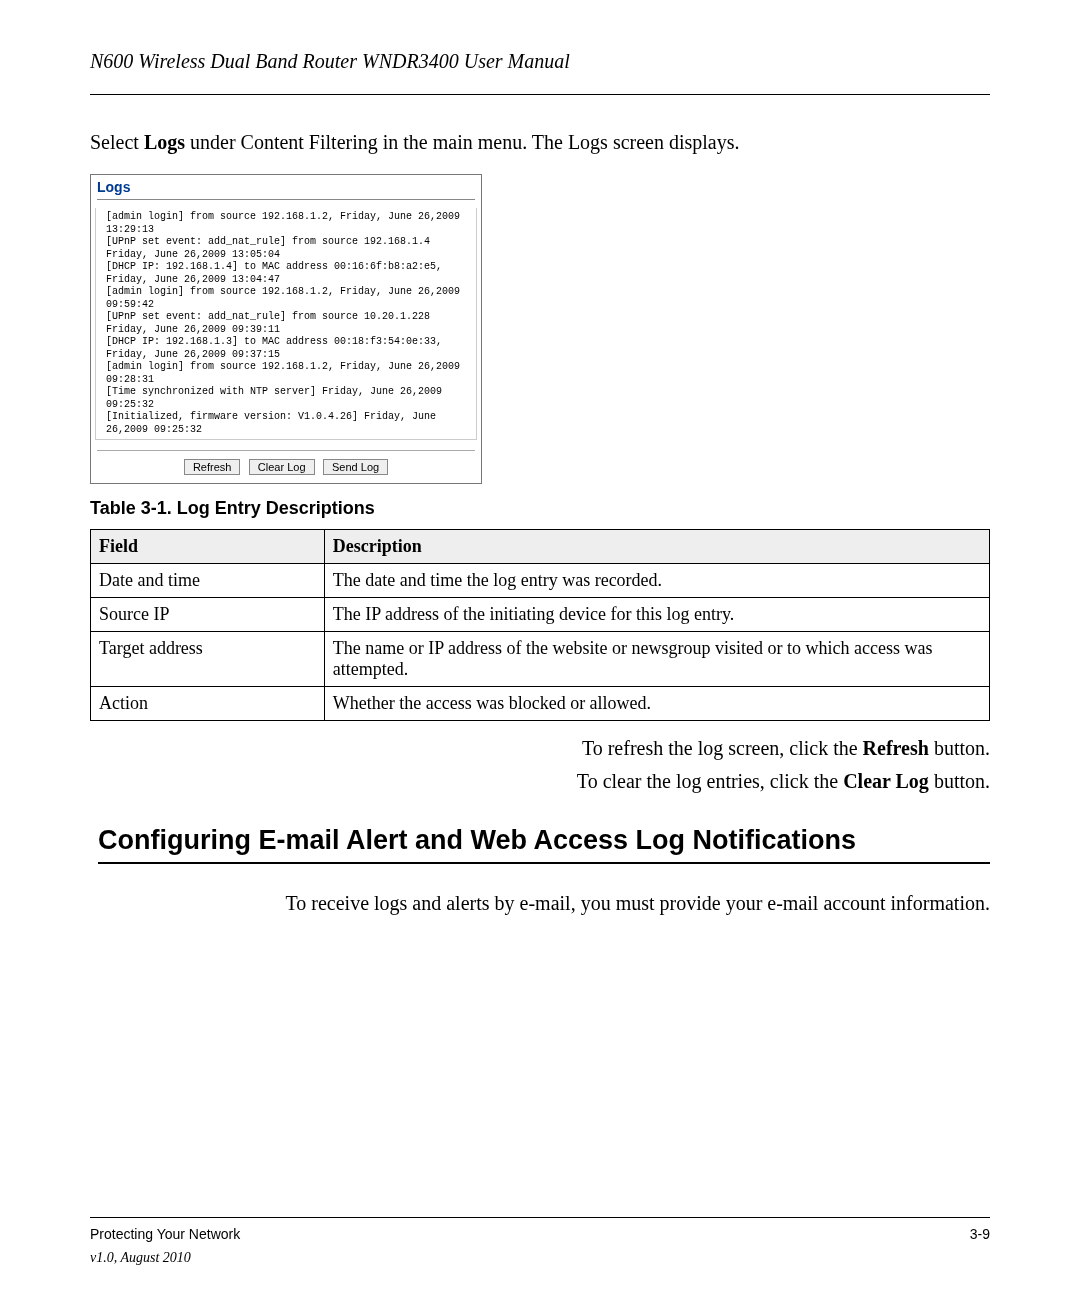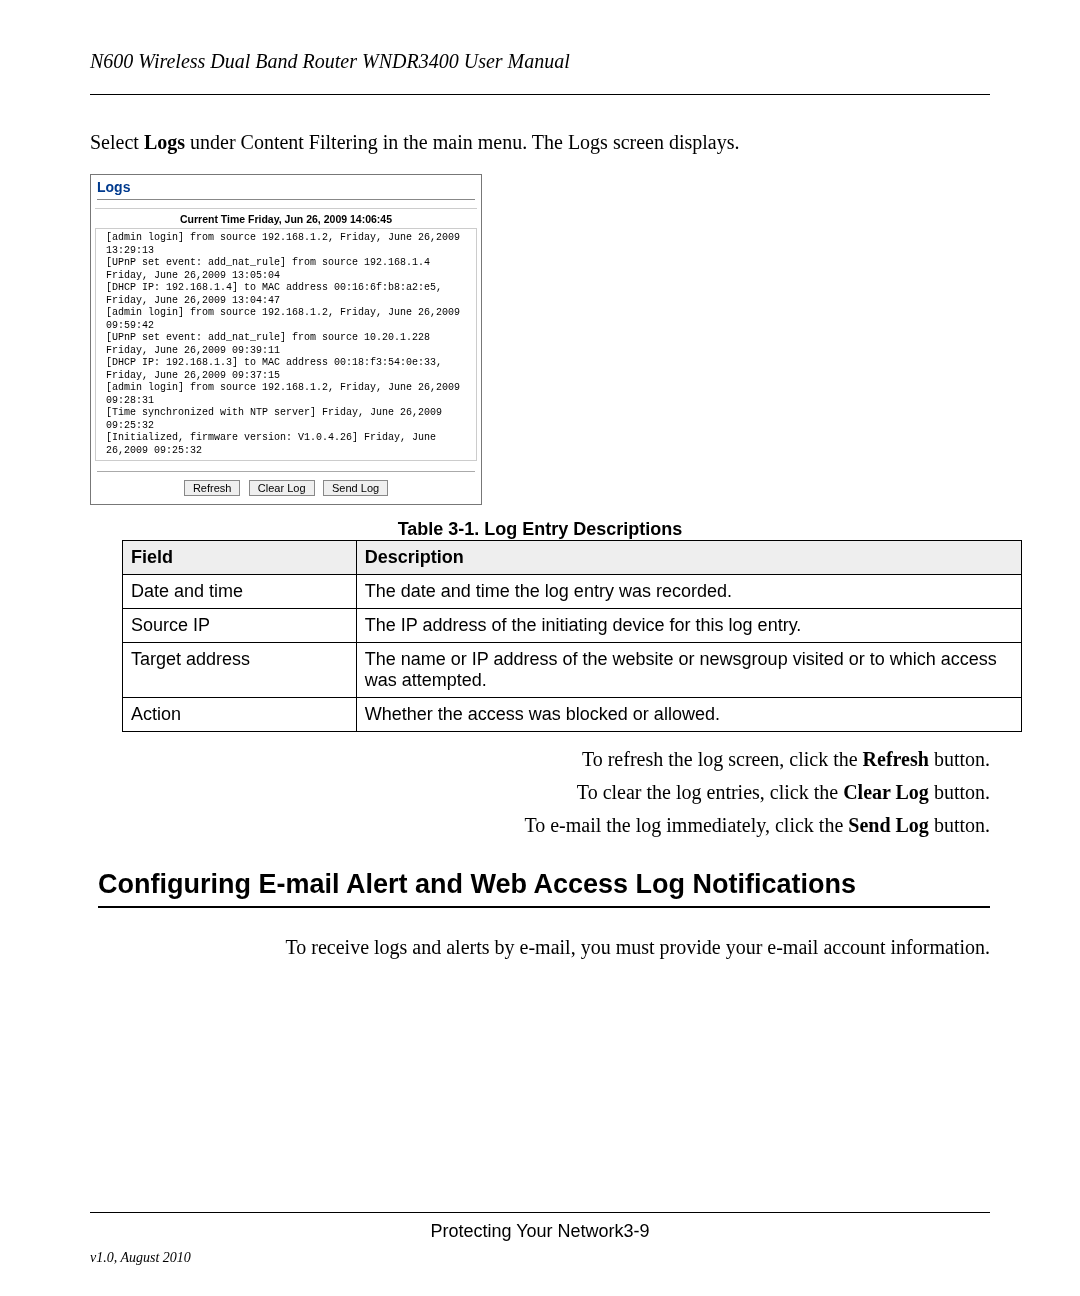--- a/index.html
+++ b/index.html
@@ -84,27 +84,26 @@
 .figure-caption {
   font-family: Arial, Helvetica, sans-serif;
   font-weight: bold;
   font-size: 17px;
   margin: 0 0 22px 0;
 }
 .table-caption {
   font-family: Arial, Helvetica, sans-serif;
   font-weight: bold;
   font-size: 18px;
-  text-align: center;
+  margin-bottom: 10px;
 }
 table.desc-table {
   border-collapse: collapse;
   width: 100%;
-  font-family: Liberation Sans, sans-serif;
-  margin-left: 32px;
+  font-family: Liberation Serif, serif;
 }
 table.desc-table th, table.desc-table td {
   border: 1px solid #000;
   padding: 6px 8px;
   text-align: left;
   vertical-align: top;
   font-size: 18px;
 }
 table.desc-table th {
   background: #eee;
@@ -127,23 +126,23 @@
 .footer {
   position: absolute;
   bottom: 30px;
   left: 90px;
   right: 90px;
   border-top: 1.5px solid #000;
   padding-top: 8px;
 }
 .footer-row1 {
   display: flex;
-  justify-content: center;
-  font-family: Arial, Helvetica, sans-serif;
-  font-size: 18px;
+  justify-content: space-between;
+  font-family: Arial, Helvetica, sans-serif;
+  font-size: 14px;
 }
 .footer-row2 {
   text-align: left;
   font-style: italic;
   font-size: 14px;
   margin-top: 8px;
 }
 </style>
 </head>
 <body>
@@ -152,21 +151,20 @@
 
   <div class="doc-header">N600 Wireless Dual Band Router WNDR3400 User Manual</div>
 
   <p class="intro">
     <span>Select </span><span class="bold">Logs</span><span> under Content Filtering in the main menu. The Logs screen displays.</span>
   </p>
 
   <div class="logs-panel">
     <div class="logs-title">Logs</div>
     <div class="logs-hr1"></div>
-    <div class="logs-curtime">Current Time Friday, Jun 26, 2009 14:06:45</div>
     <div class="logs-textarea">[admin login] from source 192.168.1.2, Friday, June 26,2009 13:29:13
 [UPnP set event: add_nat_rule] from source 192.168.1.4 Friday, June 26,2009 13:05:04
 [DHCP IP: 192.168.1.4] to MAC address 00:16:6f:b8:a2:e5, Friday, June 26,2009 13:04:47
 [admin login] from source 192.168.1.2, Friday, June 26,2009 09:59:42
 [UPnP set event: add_nat_rule] from source 10.20.1.228 Friday, June 26,2009 09:39:11
 [DHCP IP: 192.168.1.3] to MAC address 00:18:f3:54:0e:33, Friday, June 26,2009 09:37:15
 [admin login] from source 192.168.1.2, Friday, June 26,2009 09:28:31
 [Time synchronized with NTP server] Friday, June 26,2009 09:25:32
 [Initialized, firmware version: V1.0.4.26] Friday, June 26,2009 09:25:32</div>
     <div class="logs-hr2"></div>
@@ -206,23 +204,20 @@
       </tr>
     </tbody>
   </table>
 
   <p class="body-p">
     <span>To refresh the log screen, click the </span><span class="bold">Refresh</span><span> button.</span>
   </p>
   <p class="body-p" style="margin-top:10px;">
     <span>To clear the log entries, click the </span><span class="bold">Clear Log</span><span> button.</span>
   </p>
-  <p class="body-p" style="margin-top:10px;">
-    <span>To e-mail the log immediately, click the </span><span class="bold">Send Log</span><span> button.</span>
-  </p>
 
   <h2 class="section-heading">Configuring E-mail Alert and Web Access Log Notifications</h2>
 
   <p class="body-p" style="margin-top:28px;">To receive logs and alerts by e-mail, you must provide your e-mail account information.</p>
 
   <div class="footer">
     <div class="footer-row1">
       <span>Protecting Your Network</span>
       <span>3-9</span>
     </div>

